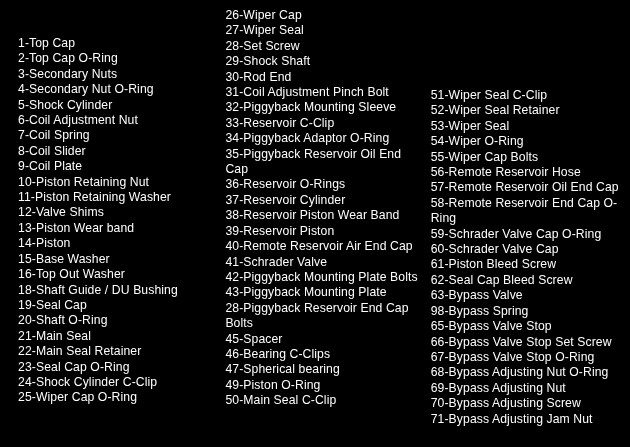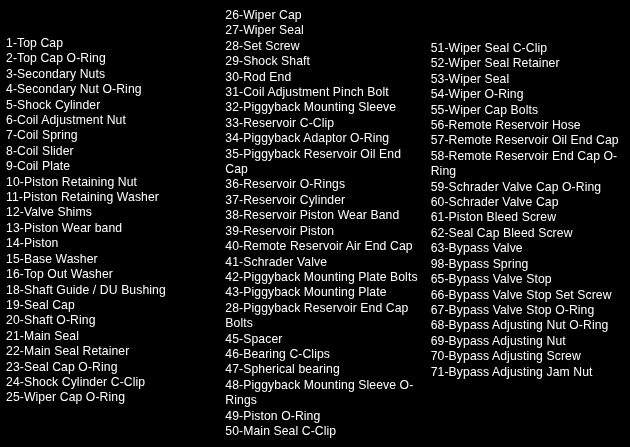--- a/index.html
+++ b/index.html
@@ -26,33 +26,33 @@
     align-items: flex-start;
     box-sizing: border-box;
     padding: 0;
     height: 447px;
   }
   .col {
     box-sizing: border-box;
   }
   .col-1 {
     width: 212px;
-    padding-left: 6px;
+    padding-left: 18px;
     padding-top: 36px;
   }
   .col-2 {
     width: 208px;
     padding-left: 8px;
     padding-top: 8px;
     margin-left: 8px;
   }
   .col-3 {
     width: 210px;
     padding-left: 8px;
-    padding-top: 41px;
+    padding-top: 88px;
   }
   .item {
     font-size: 12.2px;
     line-height: 15.4px;
     color: #ffffff;
     white-space: normal;
     letter-spacing: 0.1px;
   }
 </style>
 </head>
@@ -104,21 +104,20 @@
       <div class="item">38-Reservoir Piston Wear Band</div>
       <div class="item">39-Reservoir Piston</div>
       <div class="item">40-Remote Reservoir Air End Cap</div>
       <div class="item">41-Schrader Valve</div>
       <div class="item">42-Piggyback Mounting Plate Bolts</div>
       <div class="item">43-Piggyback Mounting Plate</div>
       <div class="item">28-Piggyback Reservoir End Cap Bolts</div>
       <div class="item">45-Spacer</div>
       <div class="item">46-Bearing C-Clips</div>
       <div class="item">47-Spherical bearing</div>
-      <div class="item">48-Piggyback Mounting Sleeve O-Rings</div>
       <div class="item">49-Piston O-Ring</div>
       <div class="item">50-Main Seal C-Clip</div>
     </div>
 
     <div class="col col-3">
       <div class="item">51-Wiper Seal C-Clip</div>
       <div class="item">52-Wiper Seal Retainer</div>
       <div class="item">53-Wiper Seal</div>
       <div class="item">54-Wiper O-Ring</div>
       <div class="item">55-Wiper Cap Bolts</div>

